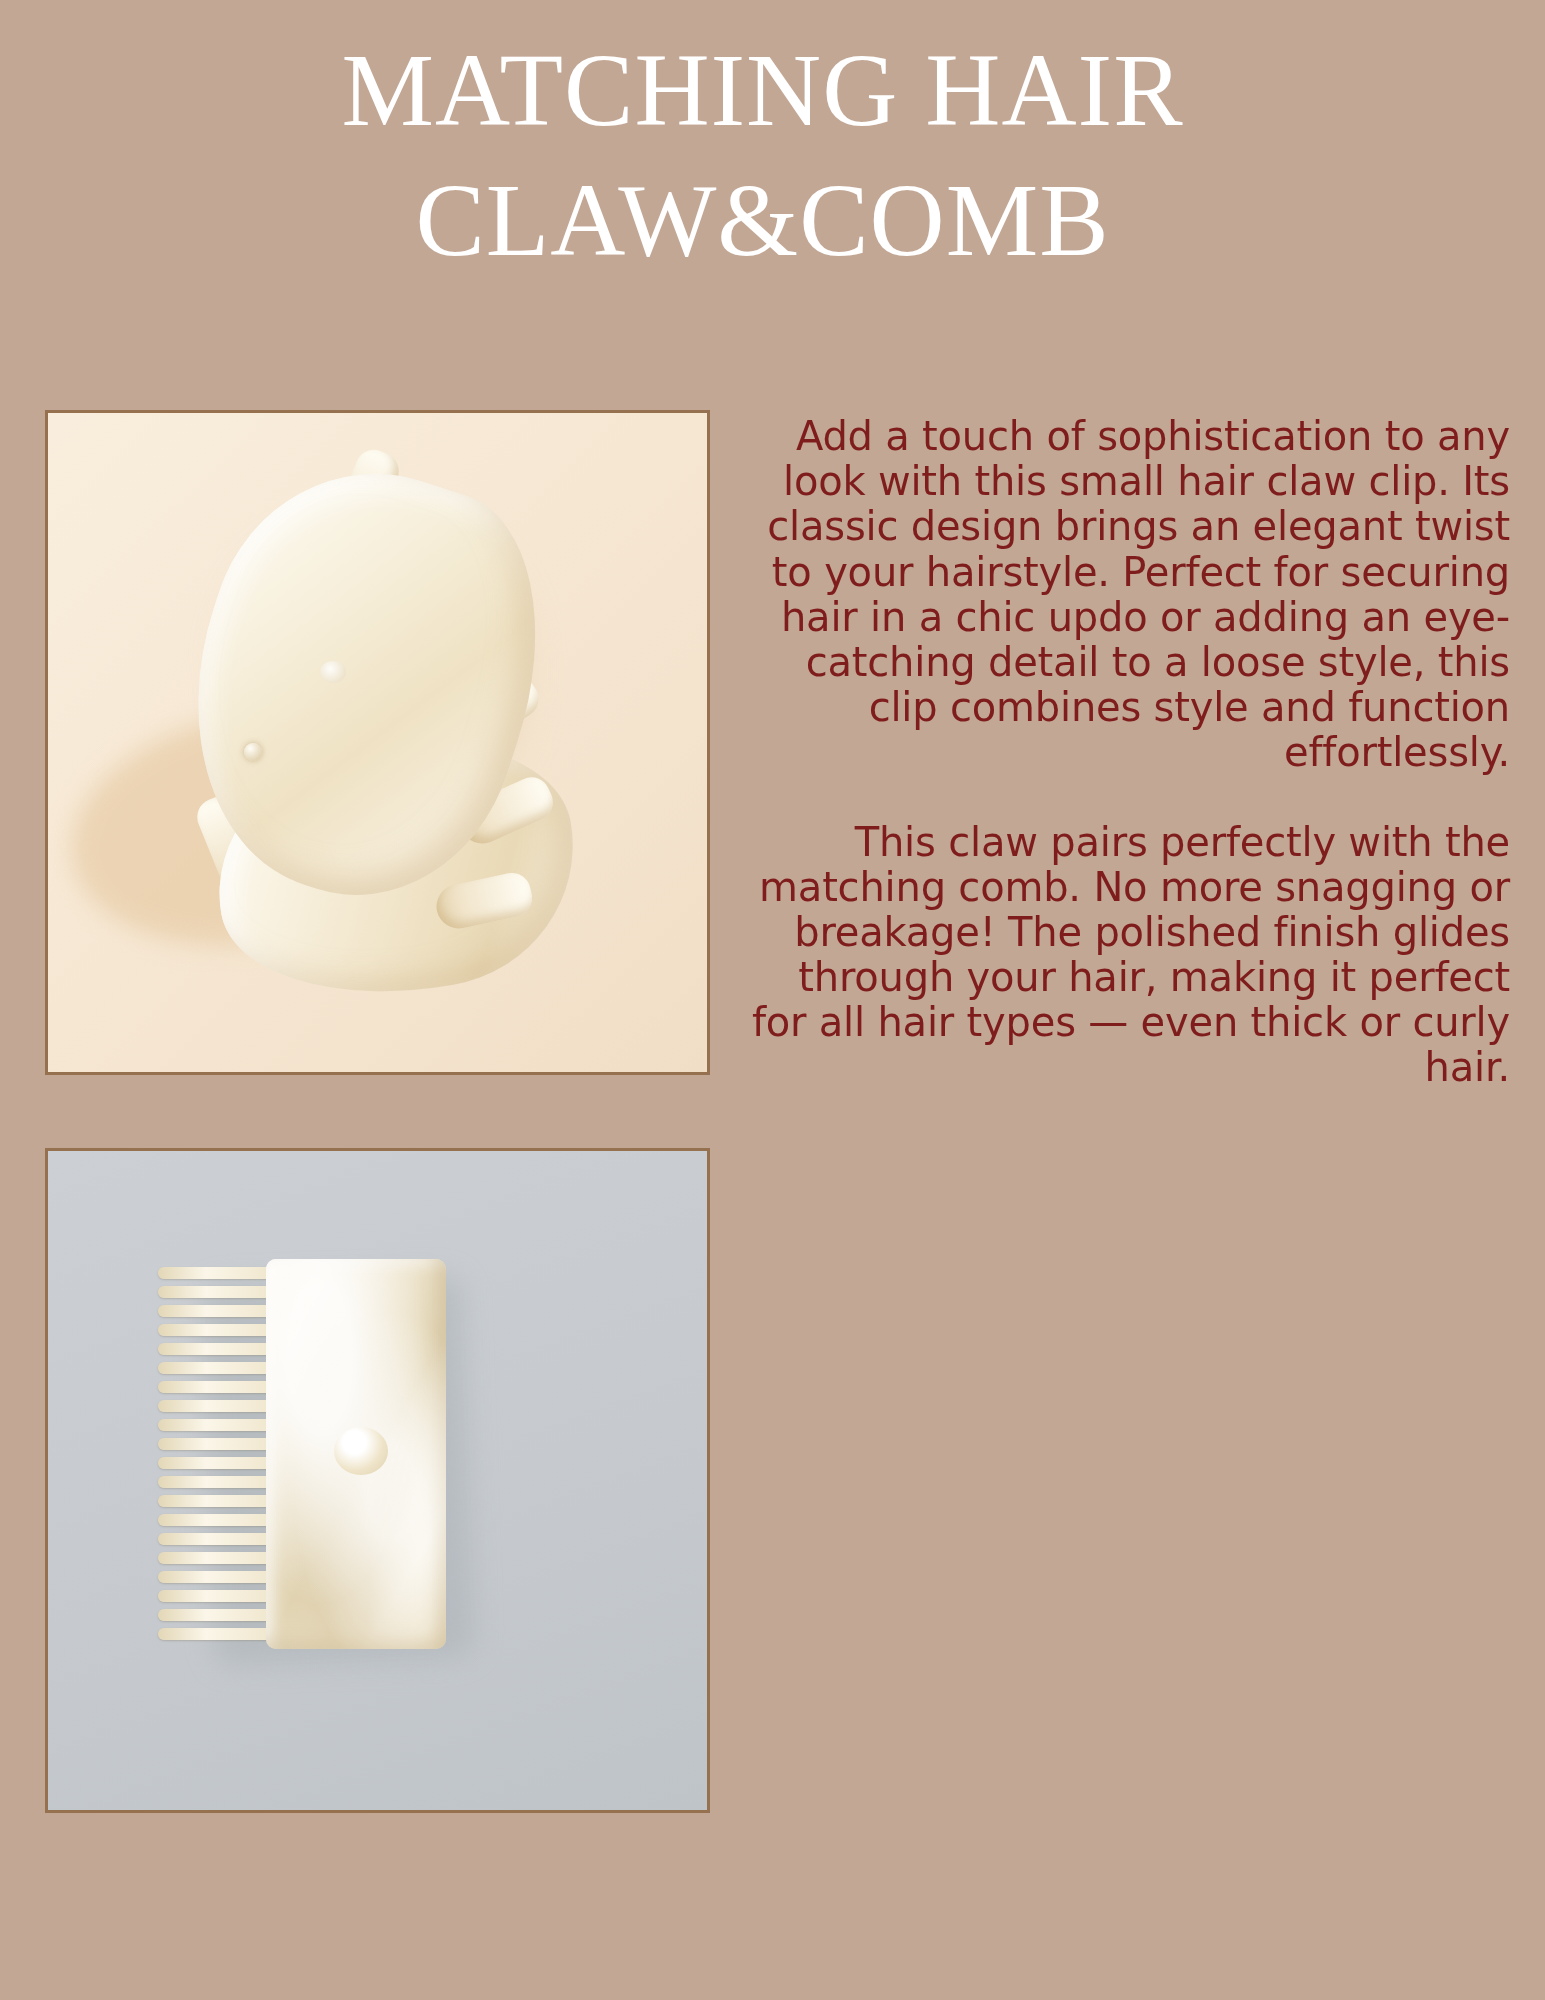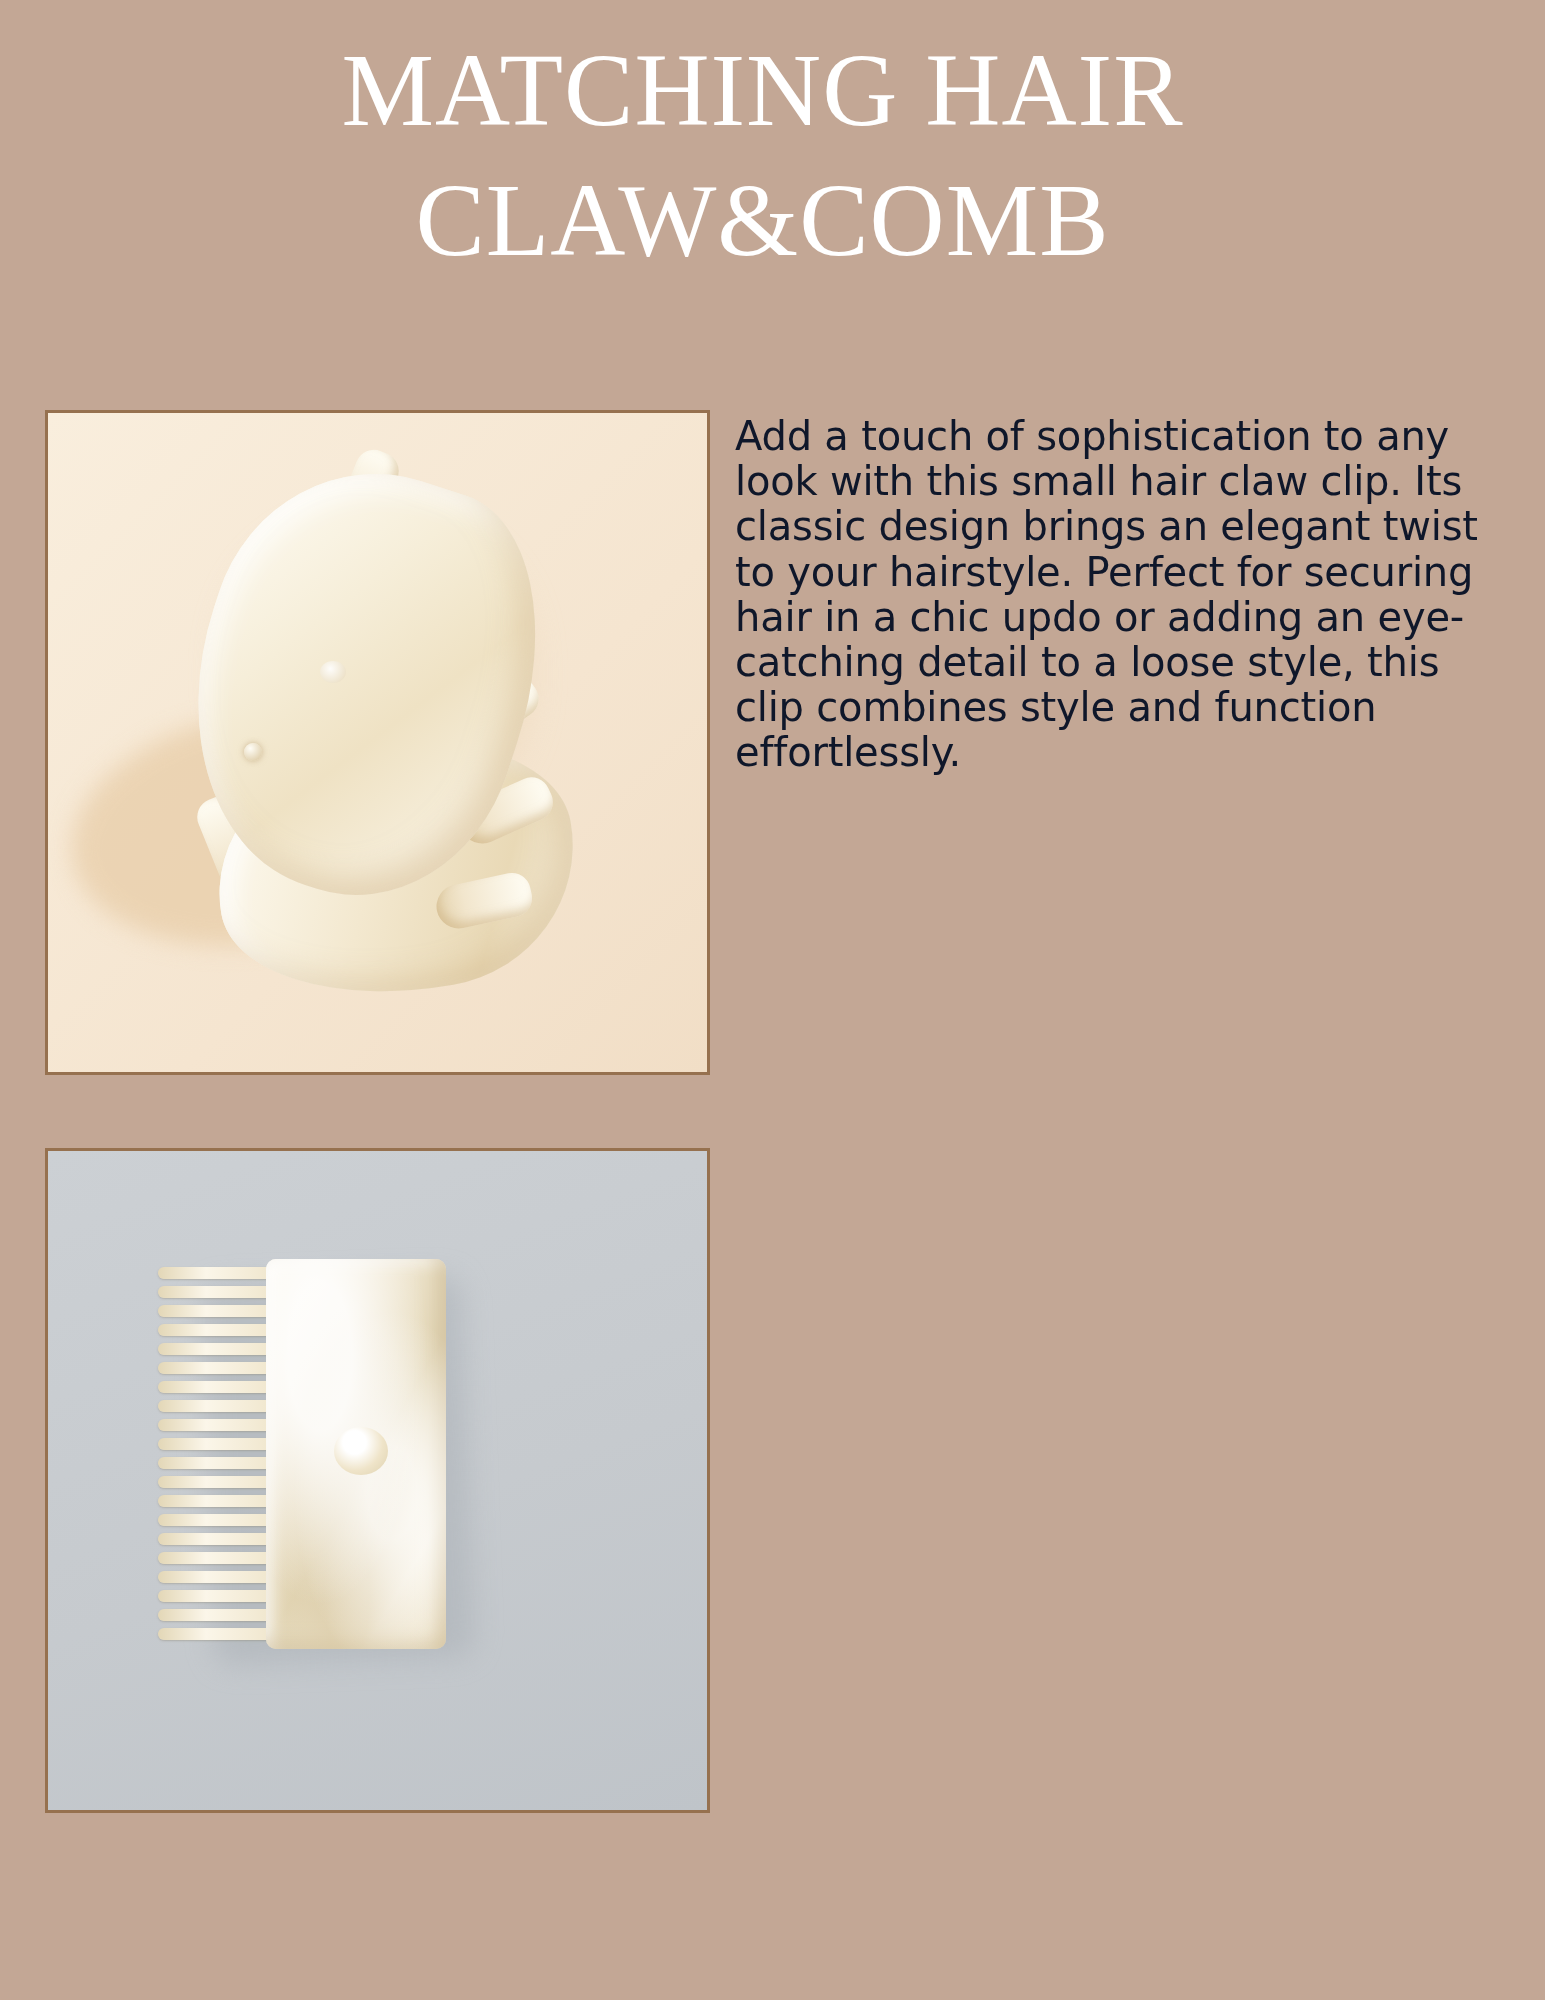--- a/index.html
+++ b/index.html
@@ -192,21 +192,22 @@
     border-radius: 6px;
     box-shadow: 0 1px 2px rgba(130,120,100,.35);
   }
 
   
   .col-text {
     position: absolute;
     left: 735px;
     top: 14px;
     width: 775px;
-    color: #0f172a;
+    color: #7f1d1d;
+    text-align: right;
   }
   .body-par {
     font-family: "DejaVu Sans", sans-serif;
     font-size: 40px;
     line-height: 1.13;
     letter-spacing: -0.2px;
     margin: 0 0 44px 0;
     font-weight: 400;
   }
   .body-par:last-child { margin-bottom: 0; }
@@ -271,16 +272,17 @@
             </div>
           <div class="comb-spine"></div>
           <div class="comb-knob"></div>
         </div>
       </div>
 
     </div>
 
     <div class="col-text">
       <p class="body-par">Add a touch of sophistication to any look with this small hair claw clip. Its classic design brings an elegant twist to your hairstyle.  Perfect for securing hair in a chic updo or adding an eye-catching detail to a loose style, this clip combines style and function effortlessly.</p>
+      <p class="body-par">This claw pairs perfectly with the matching comb. No more snagging or breakage! The polished finish glides through your hair, making it perfect for all hair types — even thick or curly hair.</p>
     </div>
 
   </div>
 </div>
 
 </body></html>

